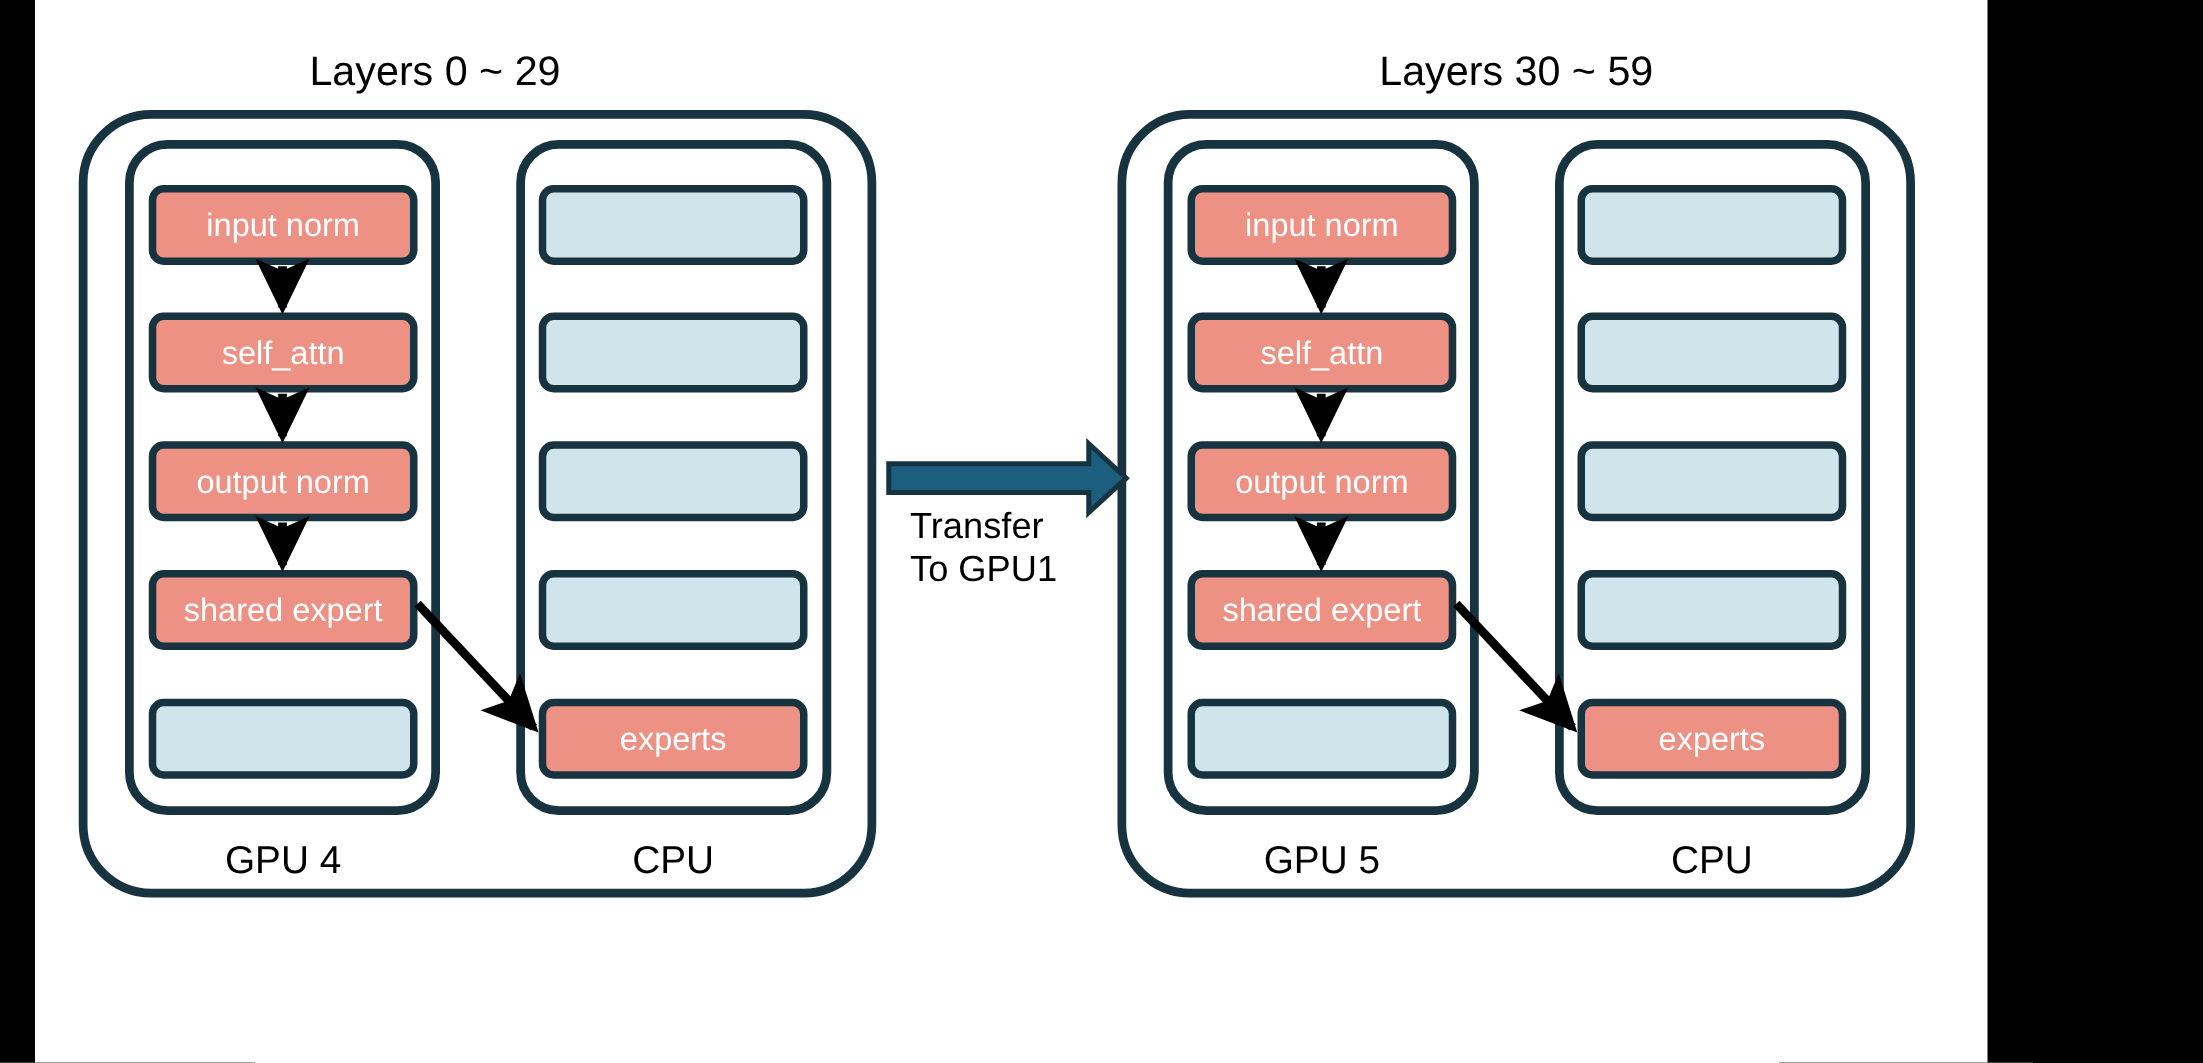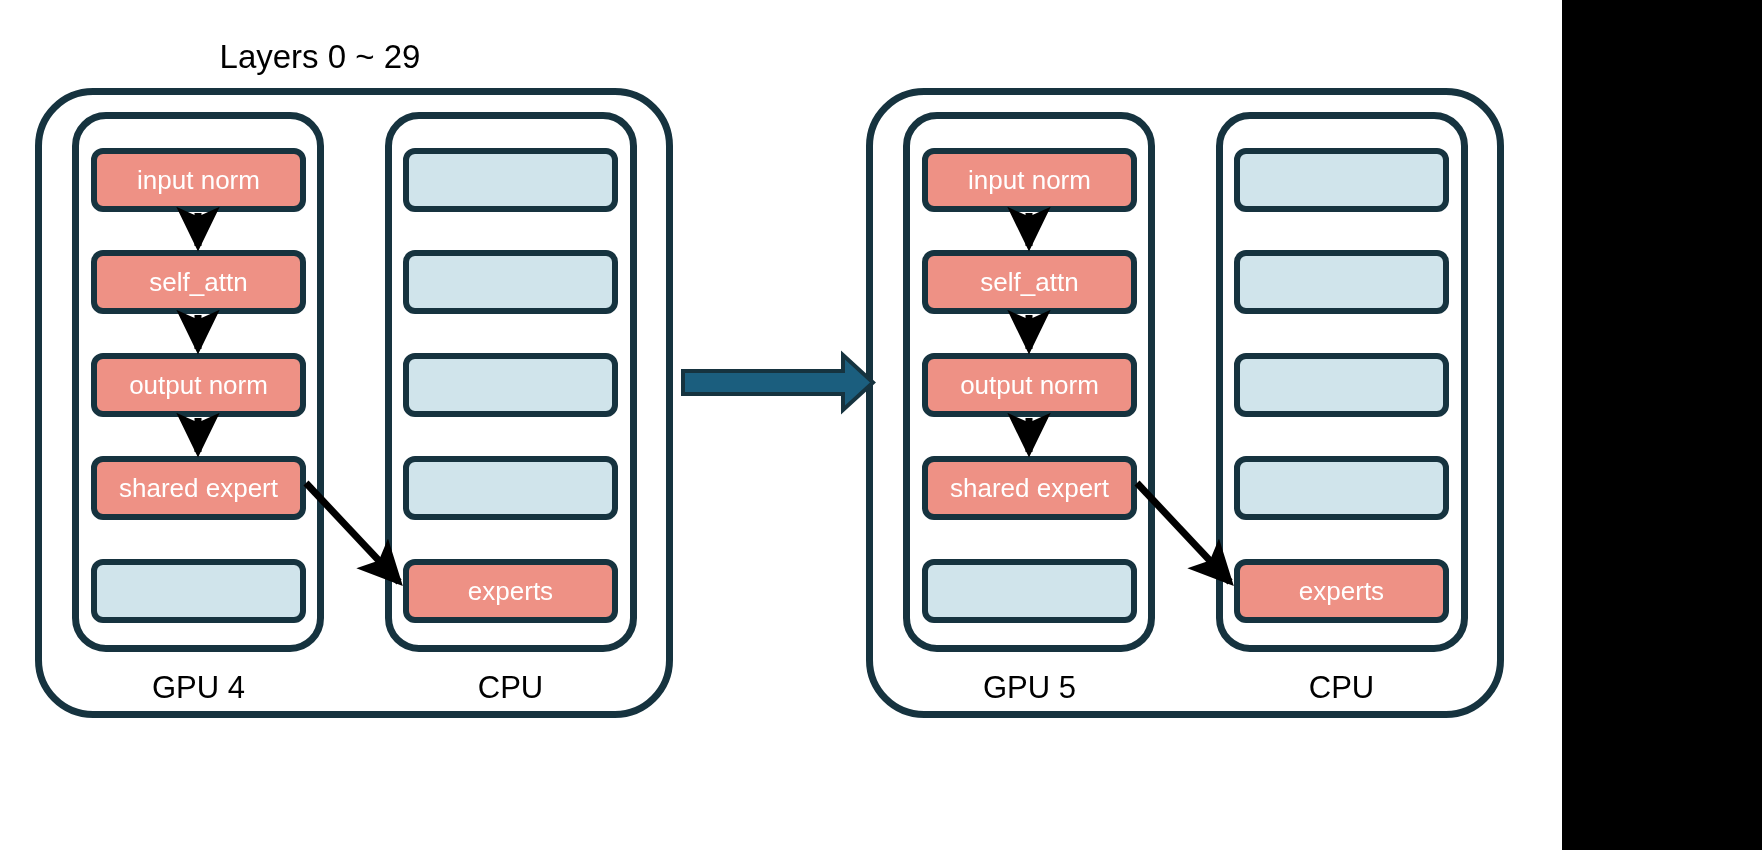--- a/index.html
+++ b/index.html
@@ -14,20 +14,21 @@
     overflow: hidden;
   }
 
   #canvas {
     position: relative;
     width: 1562px;
     height: 850px;
     background: #ffffff;
     box-sizing: border-box;
     overflow: hidden;
+    margin-left: 28px;
   }
 
   
   .group-title {
     position: absolute;
     font-size: 33px;
     color: #000000;
     white-space: nowrap;
     text-align: center;
     letter-spacing: 0px;
@@ -99,20 +100,21 @@
     pointer-events: none;
   }
 </style>
 </head>
 <body>
 
 <div id="canvas">
 
   <div class="group-title" style="left:120px; top:38px; width:400px;">Layers 0 ~ 29</div>
 
+  <div class="group-title" style="left:985px; top:38px; width:400px;">Layers 30 ~ 59</div>
 
   <div class="device" style="left:35px; top:88px; width:638px; height:630px;">
   </div>
 
   <div class="column" style="left:72px; top:112px; width:252px; height:540px;">
   </div>
 
   <div class="block salmon" style="left:91px; top:148px; width:215px; height:64px;">input norm</div>
   <div class="block salmon" style="left:91px; top:250px; width:215px; height:64px;">self_attn</div>
   <div class="block salmon" style="left:91px; top:353px; width:215px; height:64px;">output norm</div>
@@ -174,14 +176,18 @@
       <line x1="1029" y1="213" x2="1029" y2="246" stroke="#000000" stroke-width="7" marker-end="url(#blackArrow)"></line>
       <line x1="1029" y1="315" x2="1029" y2="349" stroke="#000000" stroke-width="7" marker-end="url(#blackArrow)"></line>
       <line x1="1029" y1="418" x2="1029" y2="452" stroke="#000000" stroke-width="7" marker-end="url(#blackArrow)"></line>
     </g>
 
     <line x1="1137" y1="483" x2="1230" y2="582" stroke="#000000" stroke-width="7" marker-end="url(#blackArrow)"></line>
 
     <path d="M 683,371 L 843,371 L 843,355 L 873,382.5 L 843,410 L 843,394 L 683,394 Z" fill="#1B5E7E" stroke="#16333F" stroke-width="4" stroke-linejoin="miter"></path>
   </svg>
 
+  <div class="transfer-label" style="left:700px; top:404px;">
+    <div>Transfer</div>
+    <div>To GPU1</div>
+  </div>
 
 </div>
 
 </body></html>

